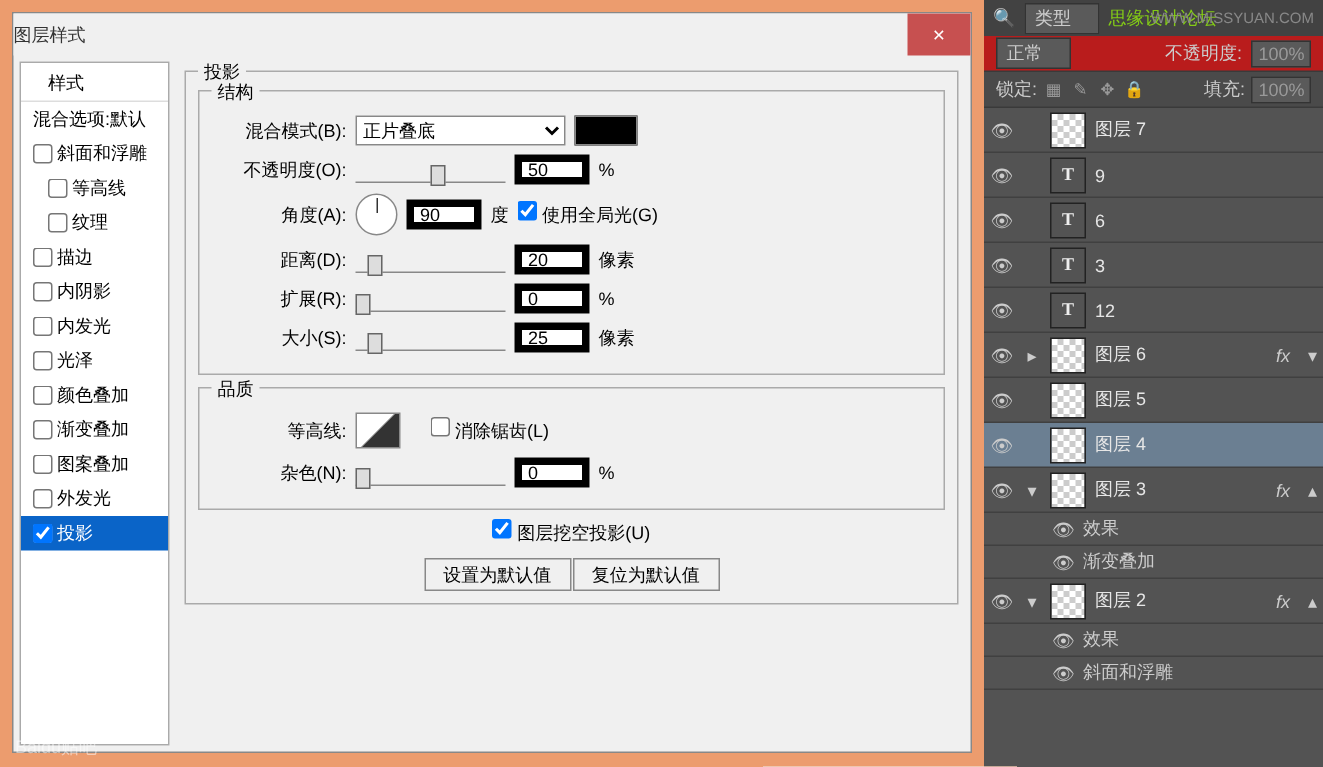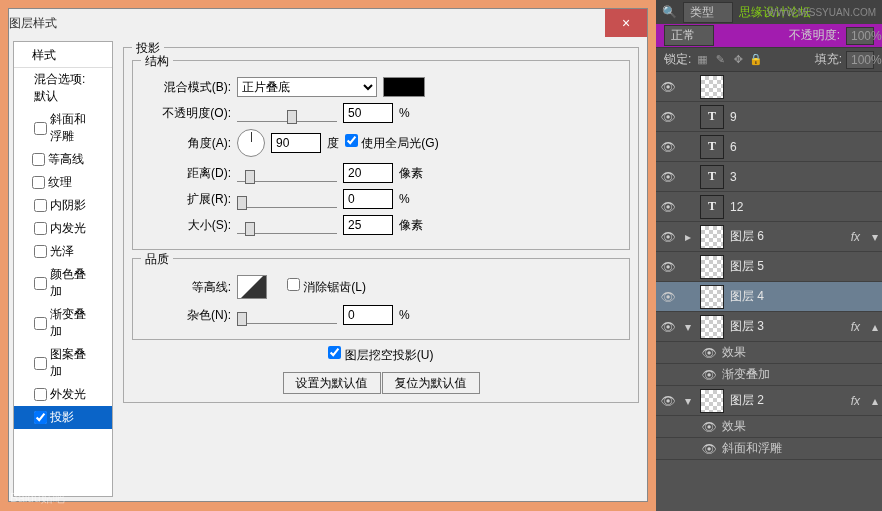--- a/index.html
+++ b/index.html
@@ -5,53 +5,53 @@
 *{box-sizing:border-box;margin:0;padding:0;font-family:"Microsoft YaHei","SimSun",sans-serif;font-size:12px}
 body{width:882px;height:511px;background:#ec9c6e;display:flex;overflow:hidden}
 .dialog-area{width:656px;height:511px;padding:8px;position:relative}
 .dialog{width:640px;height:494px;background:#f0f0f0;border:1px solid #888;position:relative}
 .title-bar{height:28px;background:#f0f0f0;display:flex;align-items:center;position:relative}
 .title-bar .title{color:#333}
 .close-btn{position:absolute;right:0;top:0;width:42px;height:28px;background:#c75050;color:#fff;display:flex;align-items:center;justify-content:center;font-size:14px}
 .dialog-body{display:flex;padding:4px;gap:6px;height:calc(100% - 28px)}
 .style-list{width:100px;border:1px solid #aaa;background:#fff;padding:2px 0}
 .style-list .hdr{padding:3px 18px;border-bottom:1px solid #ddd}
-.style-item{padding:3px 20px;display:flex;align-items:center;gap:3px;cursor:default}
+.style-item{padding:3px 8px;display:flex;align-items:center;gap:3px;cursor:default}
 .style-item.indent{padding-left:18px}
 .style-item.selected{background:#0a64c8;color:#fff}
 .style-item input[type=checkbox]{margin:0}
 .center{flex:1;position:relative}
 .groupbox{border:1px solid #aaa;margin:6px 4px;padding:10px 8px 8px;position:relative}
 .groupbox>.legend{position:absolute;top:-8px;left:8px;background:#f0f0f0;padding:0 4px}
 .row{display:flex;align-items:center;margin:6px 0;gap:6px}
 .row .lbl{width:90px;text-align:right}
 .row select{width:140px;height:20px;border:1px solid #888;background:#fff}
 .color-swatch{width:42px;height:20px;background:#000;border:1px solid #888}
 .slider{flex:0 0 100px;height:18px;position:relative;border-bottom:1px solid #888}
 .slider::after{content:'';position:absolute;top:6px;width:8px;height:12px;background:#ddd;border:1px solid #666}
 .slider.p50::after{left:50%}
 .slider.p0::after{left:0}
 .slider.p10::after{left:8%}
-.num-input{width:50px;height:20px;border:1px solid #000000;background:#fff;padding:0 4px;text-align:left}
+.num-input{width:50px;height:20px;border:5px solid #000000;background:#fff;padding:0 4px;text-align:left}
 .angle-dial{width:28px;height:28px;border:1px solid #888;border-radius:50%;background:#fff;position:relative}
 .angle-dial::after{content:'';position:absolute;width:1px;height:10px;background:#333;left:50%;top:2px;transform-origin:bottom}
 .contour-swatch{width:30px;height:24px;border:1px solid #888;background:linear-gradient(135deg,#fff 0%,#fff 48%,#333 52%,#333 100%)}
 .bottom-btns{display:flex;gap:1px;justify-content:center;margin-top:8px}
 .btn{height:22px;padding:0 12px;border:1px solid #888;background:#f0f0f0;display:inline-flex;align-items:center;justify-content:center;min-width:92px}
 .right-col{width:110px;padding:4px 2px}
 .right-col .btn{width:100%;margin-bottom:6px}
 .btn.primary{border:2px solid #0a64c8}
 .preview-box{width:72px;height:72px;border:1px solid #aaa;background:linear-gradient(#fff,#ccc);margin:6px auto;display:flex;align-items:center;justify-content:center}
 .preview-cube{width:28px;height:28px;background:#777;box-shadow:2px 2px 6px rgba(0,0,0,.4)}
 .ps-panels{width:226px;background:#535353;color:#ccc;display:flex;flex-direction:column}
 .ps-topbar{height:24px;background:#424242;display:flex;align-items:center;gap:6px;padding:0 6px;position:relative}
 .ps-topbar .wm{position:absolute;right:6px;color:#888;font-size:10px}
-.ps-row{height:24px;display:flex;align-items:center;padding:0 8px;gap:6px;background:#a21caf;border-bottom:1px solid #3a3a3a}
+.ps-row{height:24px;display:flex;align-items:center;padding:0 8px;gap:6px;background:#b91c1c;border-bottom:1px solid #3a3a3a}
 .ps-select{background:#5a5a5a;border:1px solid #333;padding:1px 18px 1px 6px;color:#ccc;position:relative}
-.pct-box{background:#5a5a5a;border:1px solid #333;padding:1px 4px;color:#999;width:28px;text-align:right}
+.pct-box{background:#5a5a5a;border:1px solid #333;padding:1px 4px;color:#999;width:40px;text-align:right}
 .lock-row{height:24px;display:flex;align-items:center;padding:0 8px;gap:4px;background:#4a4a4a;border-bottom:1px solid #3a3a3a}
 .lock-ico{width:14px;height:14px;display:inline-flex;align-items:center;justify-content:center;color:#999;font-size:11px}
 .layers{flex:1;overflow:auto}
 .layer{display:flex;align-items:center;height:30px;border-bottom:1px solid #404040;padding:0 4px;gap:6px}
 .layer.selected{background:#6b7f92}
 .vis{width:16px;height:16px;display:flex;align-items:center;justify-content:center;color:#ccc}
 .arrow{width:12px;text-align:center;color:#ccc}
 .thumb{width:24px;height:24px;background:repeating-conic-gradient(#ccc 0 25%,#fff 0 50%) 0 0/8px 8px;border:1px solid #222}
 .thumb.t{background:#535353;color:#eee;display:flex;align-items:center;justify-content:center;font-weight:bold;font-family:serif}
 .layer-name{flex:1;color:#e6e6e6}
@@ -83,20 +83,24 @@
             <div class="style-item indent">
               <input type="checkbox" style="">
               <span>等高线</span>
             </div>
             <div class="style-item indent">
               <input type="checkbox" style="">
               <span>纹理</span>
             </div>
             <div class="style-item">
               <input type="checkbox" style="">
+              <span>描边</span>
+            </div>
+            <div class="style-item">
+              <input type="checkbox" style="">
               <span>内阴影</span>
             </div>
             <div class="style-item">
               <input type="checkbox" style="">
               <span>内发光</span>
             </div>
             <div class="style-item">
               <input type="checkbox" style="">
               <span>光泽</span>
             </div>
@@ -214,20 +218,21 @@
     <span class="lock-ico">🔒</span>
     <span style="flex:1"></span>
     <span>填充:</span>
     <span class="pct-box">100%</span>
   </div>
   <div class="layers" id="layers">
       <div class="layer">
         <span class="vis">👁</span>
         <span class="arrow"></span>
         <div class="thumb"></div>
+        <span class="layer-name">图层 7</span>
       </div>
       <div class="layer">
         <span class="vis">👁</span>
         <span class="arrow"></span>
         <div class="thumb t">T</div>
         <span class="layer-name">9</span>
       </div>
       <div class="layer">
         <span class="vis">👁</span>
         <span class="arrow"></span>

